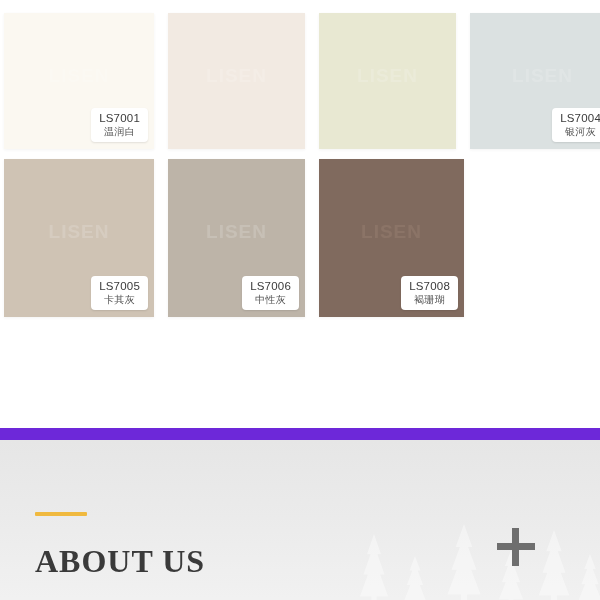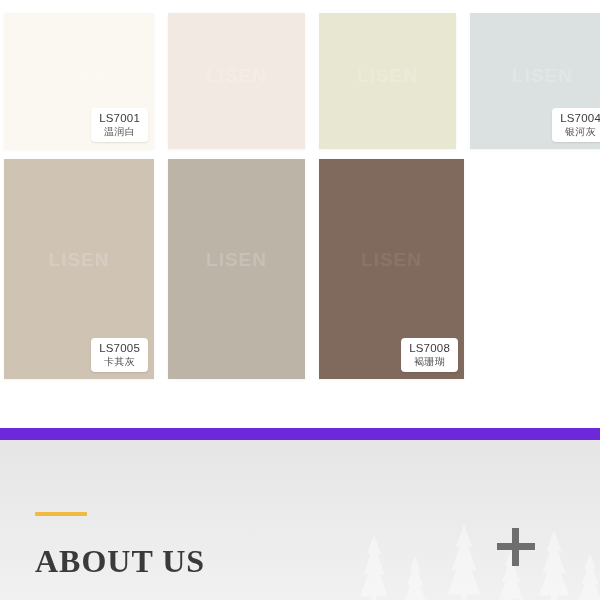--- a/index.html
+++ b/index.html
@@ -17,21 +17,21 @@
     left: 0; top: 0;
     width: 600px; height: 428px;
     background: #ffffff;
   }
   .swatch-row {
     position: absolute;
     left: 0; width: 600px;
     display: flex;
   }
   .swatch-row.row-1 { top: 13px; height: 136px; }
-  .swatch-row.row-2 { top: 159px; height: 220px; }
+  .swatch-row.row-2 { top: 159px; height: 158px; }
 
   .swatch-cell {
     position: relative;
     flex: 0 0 137px;
     margin-right: 14px;
     height: 100%;
     overflow: hidden;
     box-shadow: 0 1px 3px rgba(0,0,0,0.05);
   }
   .swatch-cell:first-child { margin-left: 4px; flex: 0 0 150px; }
@@ -167,20 +167,24 @@
         <div class="swatch-color" style="background:#cfc3b4"></div>
         <div class="swatch-watermark">LISEN</div>
         <div class="swatch-tag">
           <span class="swatch-code">LS7005</span>
           <span class="swatch-name">卡其灰</span>
         </div>
       </div>
       <div class="swatch-cell">
         <div class="swatch-color" style="background:#bdb4a8"></div>
         <div class="swatch-watermark">LISEN</div>
+        <div class="swatch-tag">
+          <span class="swatch-code">LS7006</span>
+          <span class="swatch-name">中性灰</span>
+        </div>
       </div>
       <div class="swatch-cell dark">
         <div class="swatch-color" style="background:#806a5e"></div>
         <div class="swatch-watermark">LISEN</div>
         <div class="swatch-tag">
           <span class="swatch-code">LS7008</span>
           <span class="swatch-name">褐珊瑚</span>
         </div>
       </div>
     </div>

